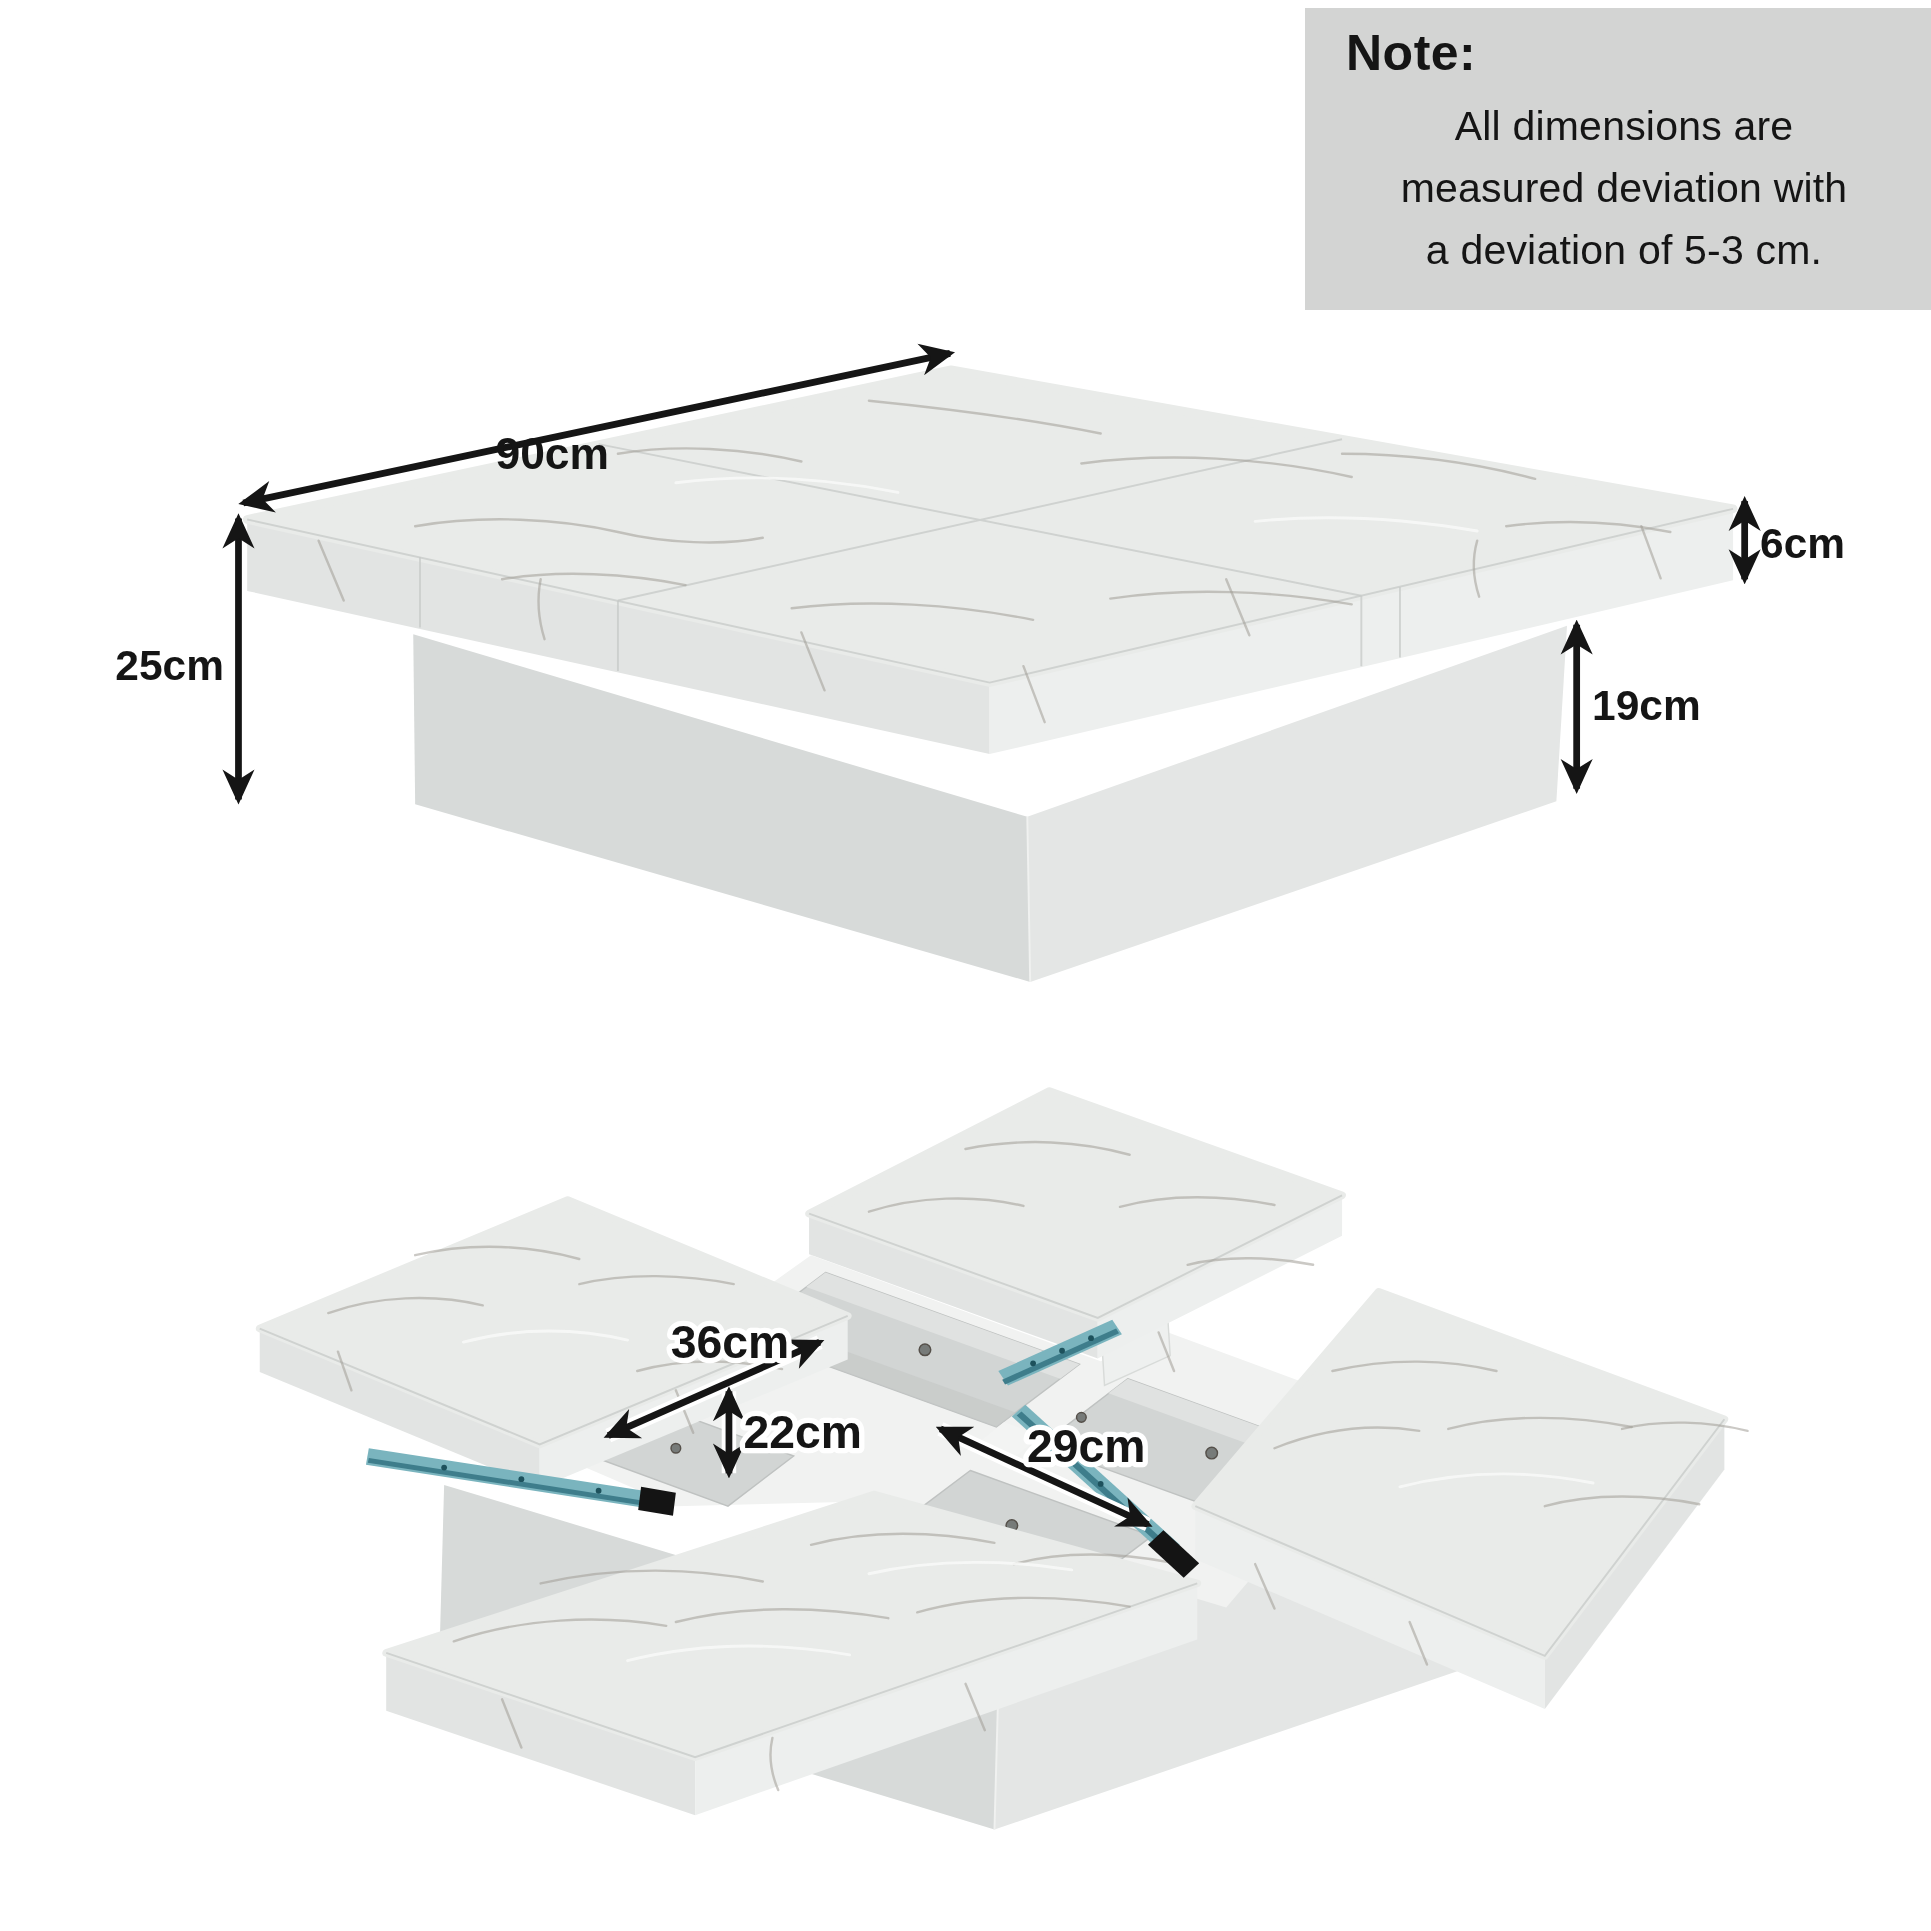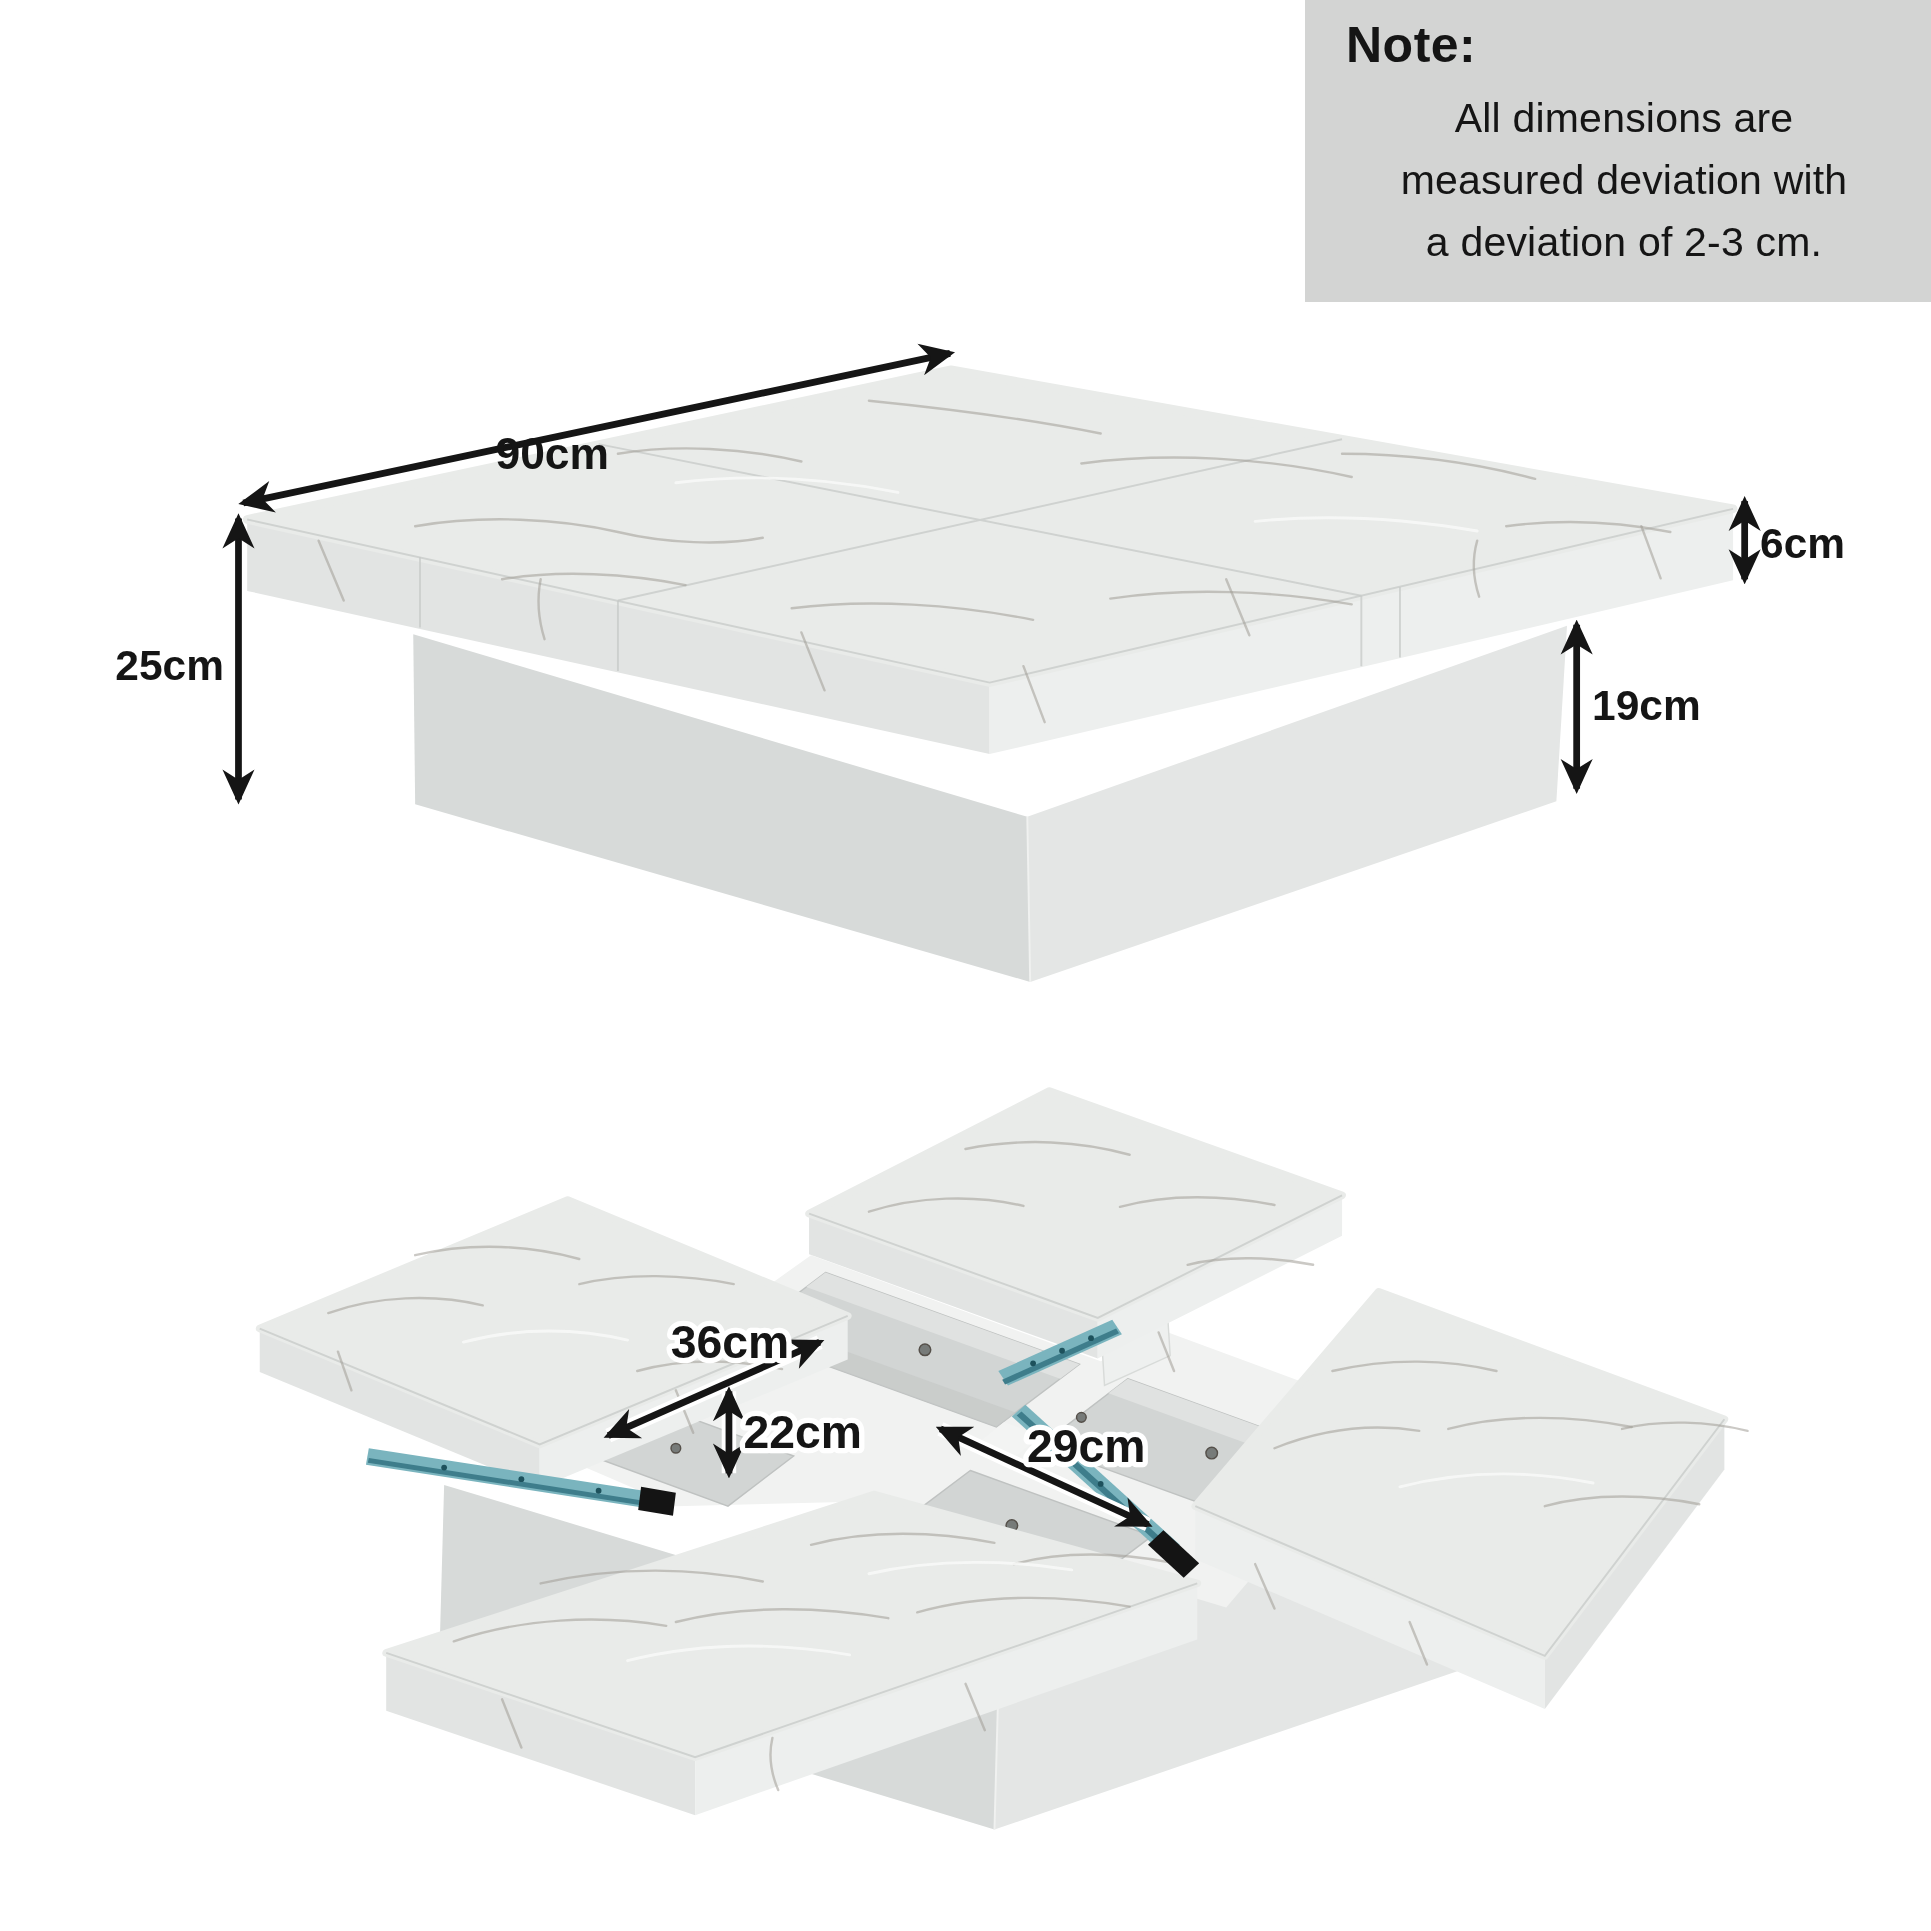--- a/index.html
+++ b/index.html
@@ -1,19 +1,19 @@
 <!DOCTYPE html>
 <html style="--note-bg: #d3d4d3; --ink: #151515; --marble-top: #e9ebe9; --marble-face-light: #edefee; --marble-face-dark: #e2e4e3; --base-light: #e4e6e5; --base-dark: #d7dad9; --vein: #a09d96; --well: #d2d5d4; --well-light: #e0e2e1; --well-dark: #c6c9c8; --divider: #f1f2f1; --rail: #7ab4be; --rail-dark: #3e7d8b; --rail-cap: #141414;"><head>
 <meta charset="utf-8">
 <style>
   html,body{margin:0;padding:0;background:#ffffff;}
   .stage{position:relative;width:1931px;height:1931px;background:#ffffff;overflow:hidden;
          font-family:"Liberation Sans",sans-serif;}
   .stage svg{position:absolute;left:0;top:0;}
-  .note-box{position:absolute;left:1305px;top:0;width:626px;height:302px;
+  .note-box{position:absolute;left:1305px;top:8px;width:626px;height:302px;
             background:var(--note-bg,#d3d4d3);box-sizing:border-box;padding:17.4px 29px 0 41px;
             color:var(--ink,#151515);}
   .note-box h2{margin:0 0 13.5px 0;font-size:50px;line-height:56px;font-weight:bold;letter-spacing:0.5px;}
   .note-box p{margin:0;font-size:41px;line-height:62px;font-weight:400;letter-spacing:0.2px;text-align:center;}
   .dim{font-weight:bold;fill:var(--ink,#151515);}
   .dim-out{paint-order:stroke;stroke:#ffffff;stroke-width:11px;stroke-linejoin:round;}
   .vein{fill:none;stroke:var(--vein,#a09d96);stroke-width:2.5;opacity:.55;stroke-linecap:round;}
   .veinw{fill:none;stroke:#f7f8f7;stroke-width:3;opacity:.9;stroke-linecap:round;}
   .seam{stroke:#c7cac8;stroke-width:2;opacity:.75;}
   .edge{stroke:#cfd2d0;stroke-width:2;fill:none;}
@@ -203,16 +203,16 @@
       <text class="dim dim-out" x="770" y="1500" font-size="48" text-anchor="start">22cm</text>
       <text class="dim dim-out" x="1125" y="1514" font-size="48" text-anchor="middle">29cm</text>
     </g>
   </g>
 </svg>
 
   <div class="note-box">
     <h2>Note:</h2>
     <p>All dimensions are</p>
     <p>measured deviation with</p>
-    <p>a deviation of 2-3 cm.</p>
+    <p>a deviation of 5-3 cm.</p>
   </div>
 </div>
 
 
 </body></html>

